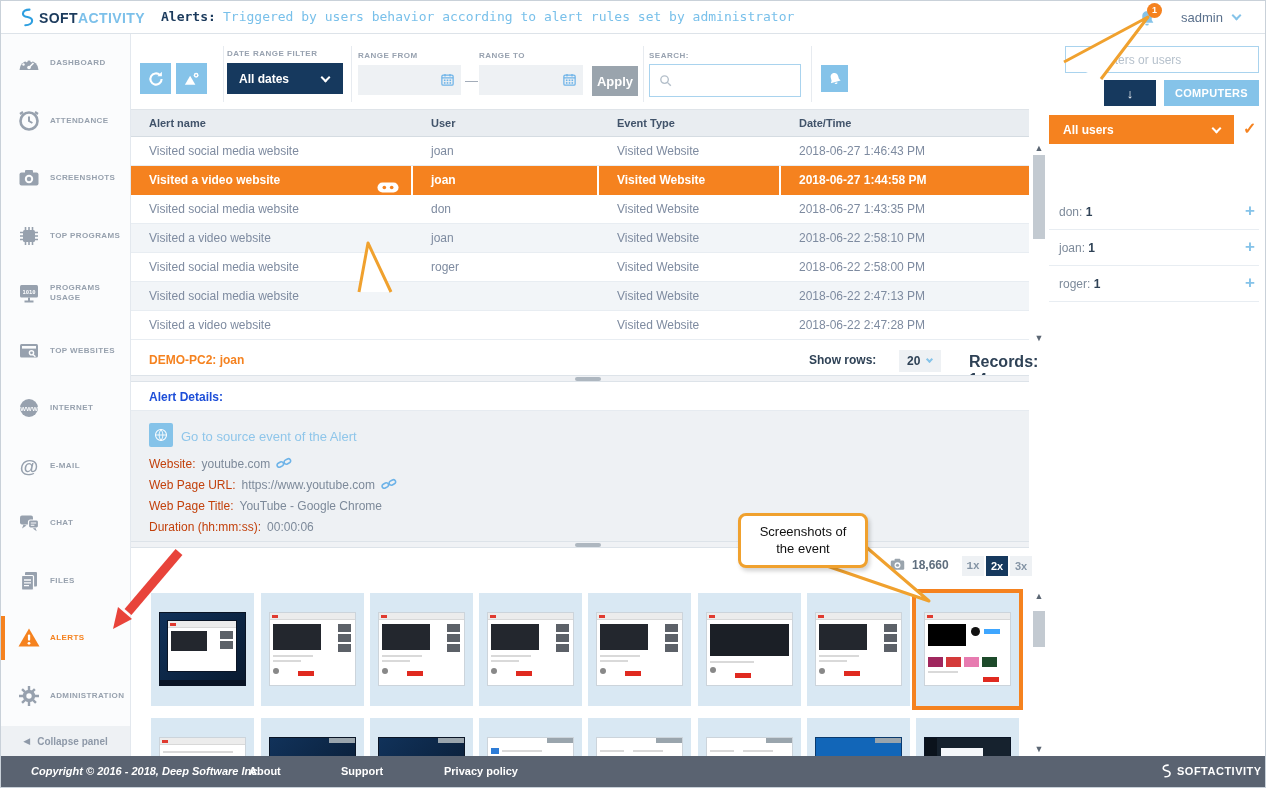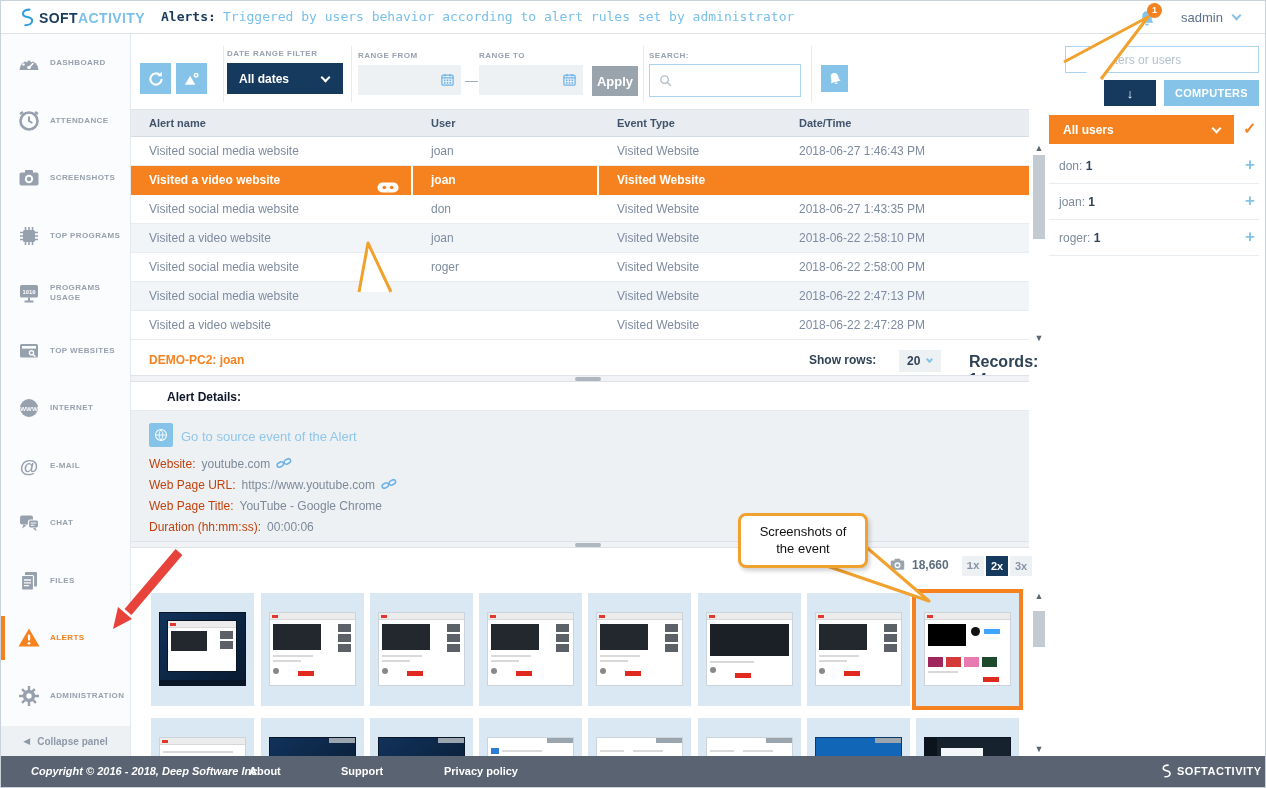--- a/index.html
+++ b/index.html
@@ -87,21 +87,21 @@
   #rows-dd { position:absolute; left:768px; top:4px; width:42px; height:22px; background:#eef1f4; font-size:12px; font-weight:bold; color:#2f4256; display:flex; align-items:center; padding-left:8px; cursor:pointer; }
   #rows-dd .chev { width:5px; height:5px; margin-left:7px; margin-top:-3px; }
   #records { position:absolute; left:838px; top:7px; font-size:16px; font-weight:bold; color:#2f4256; }
 
   .splitter { position:absolute; left:130px; width:898px; height:7px; background:#f0f2f5; border-top:1px solid #dde3e9; border-bottom:1px solid #dde3e9; cursor:row-resize; }
   .splitter .grip { position:absolute; left:444px; top:1px; width:26px; height:4px; background:#aeb7c0; border-radius:2px; }
   #split1 { top:374px; } #split2 { top:540px; }
 
   
   #details-hdr { position:absolute; left:130px; top:381px; width:898px; height:29px; background:#fff; border-bottom:1px solid #e6ebf0; }
-  #details-hdr span { position:absolute; left:18px; top:8px; font-size:12px; font-weight:bold; color:#0f172a;margin-left:18px; }
+  #details-hdr span { position:absolute; left:18px; top:8px; font-size:12px; font-weight:bold; color:#1d4ed8; }
   #details-body { position:absolute; left:130px; top:410px; width:898px; height:130px; background:#eef1f4; }
   #src-btn { position:absolute; left:18px; top:12px; width:24px; height:24px; background:#85c3e9; border-radius:2px; color:#fff; display:flex; align-items:center; justify-content:center; cursor:pointer; }
   #src-btn svg { width:16px; height:16px; }
   #src-lbl { position:absolute; left:50px; top:18px; font-size:13px; color:#8fc6ea; cursor:pointer; }
   .dfield { position:absolute; left:18px; font-size:12px; white-space:nowrap; }
   .dfield b { color:#c2410c; font-weight:normal; margin-right:6px; }
   .dfield span.val { color:#7d8a9a; }
   .dfield .chain { display:inline-block; width:16px; height:10px; color:#6db3e8; margin-left:6px; vertical-align:-1px; cursor:pointer; }
   .dfield .chain svg { width:16px; height:12px; }
 
@@ -144,21 +144,21 @@
   .bg-darkside { background:#16222e; outline:1px solid #0a1526; }
 
   
   #rp-input { position:absolute; left:1064px; top:45px; width:194px; height:27px; border:1px solid #a9d3ee; font-size:12px; color:#5a708c; padding-left:10px; font-family:inherit; outline:none; }
   #rp-input::placeholder { color:#b6c1cc; }
   #btn-users-dl { position:absolute; left:1103px; top:79px; width:52px; height:26px; background:#16395e; color:#fff; border:none; font-size:13px; font-weight:bold; cursor:pointer; }
   #btn-computers { position:absolute; left:1163px; top:79px; width:95px; height:26px; background:#85c3e9; color:#fff; border:none; font-size:11px; font-weight:bold; letter-spacing:.3px; cursor:pointer; font-family:inherit; }
   #dd-allusers { position:absolute; left:1048px; top:114px; width:185px; height:29px; background:#f5821f; color:#fff; font-size:12px; font-weight:bold; display:flex; align-items:center; padding-left:14px; cursor:pointer; }
   #dd-allusers .chev { border-color:#fff; position:absolute; right:14px; top:10px; }
   #allusers-check { position:absolute; left:1242px; top:118px; color:#f5821f; font-size:16px; font-weight:bold; cursor:pointer; }
-  .urow { position:absolute; left:1048px; width:210px; height:36px; border-bottom:1px solid #e8edf2; cursor:pointer; }
+  .urow { position:absolute; left:1048px; width:210px; height:36px; border-bottom:1px solid #e8edf2; cursor:pointer;margin-top:46px; }
   .urow .un { position:absolute; left:10px; top:11px; font-size:12px; color:#7d8a9a; }
   .urow .un b { color:#2f4256; }
   .urow .plus { position:absolute; right:4px; top:7px; font-size:17px; font-weight:bold; color:#85c3e9; }
 
   
   #footer { position:absolute; left:0; top:755px; width:1266px; height:33px; background:#5a6371; z-index:20; }
   #copyright { position:absolute; left:30px; top:9px; font-size:11px; font-weight:bold; color:#fff;font-style:italic; }
   .flink { position:absolute; top:9px; font-size:11px; font-weight:bold; color:#fff; cursor:pointer; }
   #fbrand { position:absolute; left:1158px; top:7px; display:flex; align-items:center; color:#fff; }
   #fbrand .logo-icon { width:13px; height:16px; color:#fff; margin-right:5px; }
@@ -393,20 +393,21 @@
         <div>2018-06-27 1:46:43 PM</div>
       </div>
       <div class="trow sel">
         <div class="cell-name"><span>Visited a video website</span><span class="linkpill"><svg viewBox="0 0 24 12">
               <rect x="0.5" y="0.5" width="23" height="11" rx="5.5" fill="#fff"></rect>
               <circle cx="8" cy="6" r="2" fill="#f5821f"></circle>
               <circle cx="16" cy="6" r="2" fill="#f5821f"></circle>
             </svg></span></div>
         <div>joan</div>
         <div>Visited Website</div>
+        <div>2018-06-27 1:44:58 PM</div>
       </div>
       <div class="trow">
         <div class="cell-name"><span>Visited social media website</span></div>
         <div>don</div>
         <div>Visited Website</div>
         <div>2018-06-27 1:43:35 PM</div>
       </div>
       <div class="trow alt">
         <div class="cell-name"><span>Visited a video website</span></div>
         <div>joan</div>

